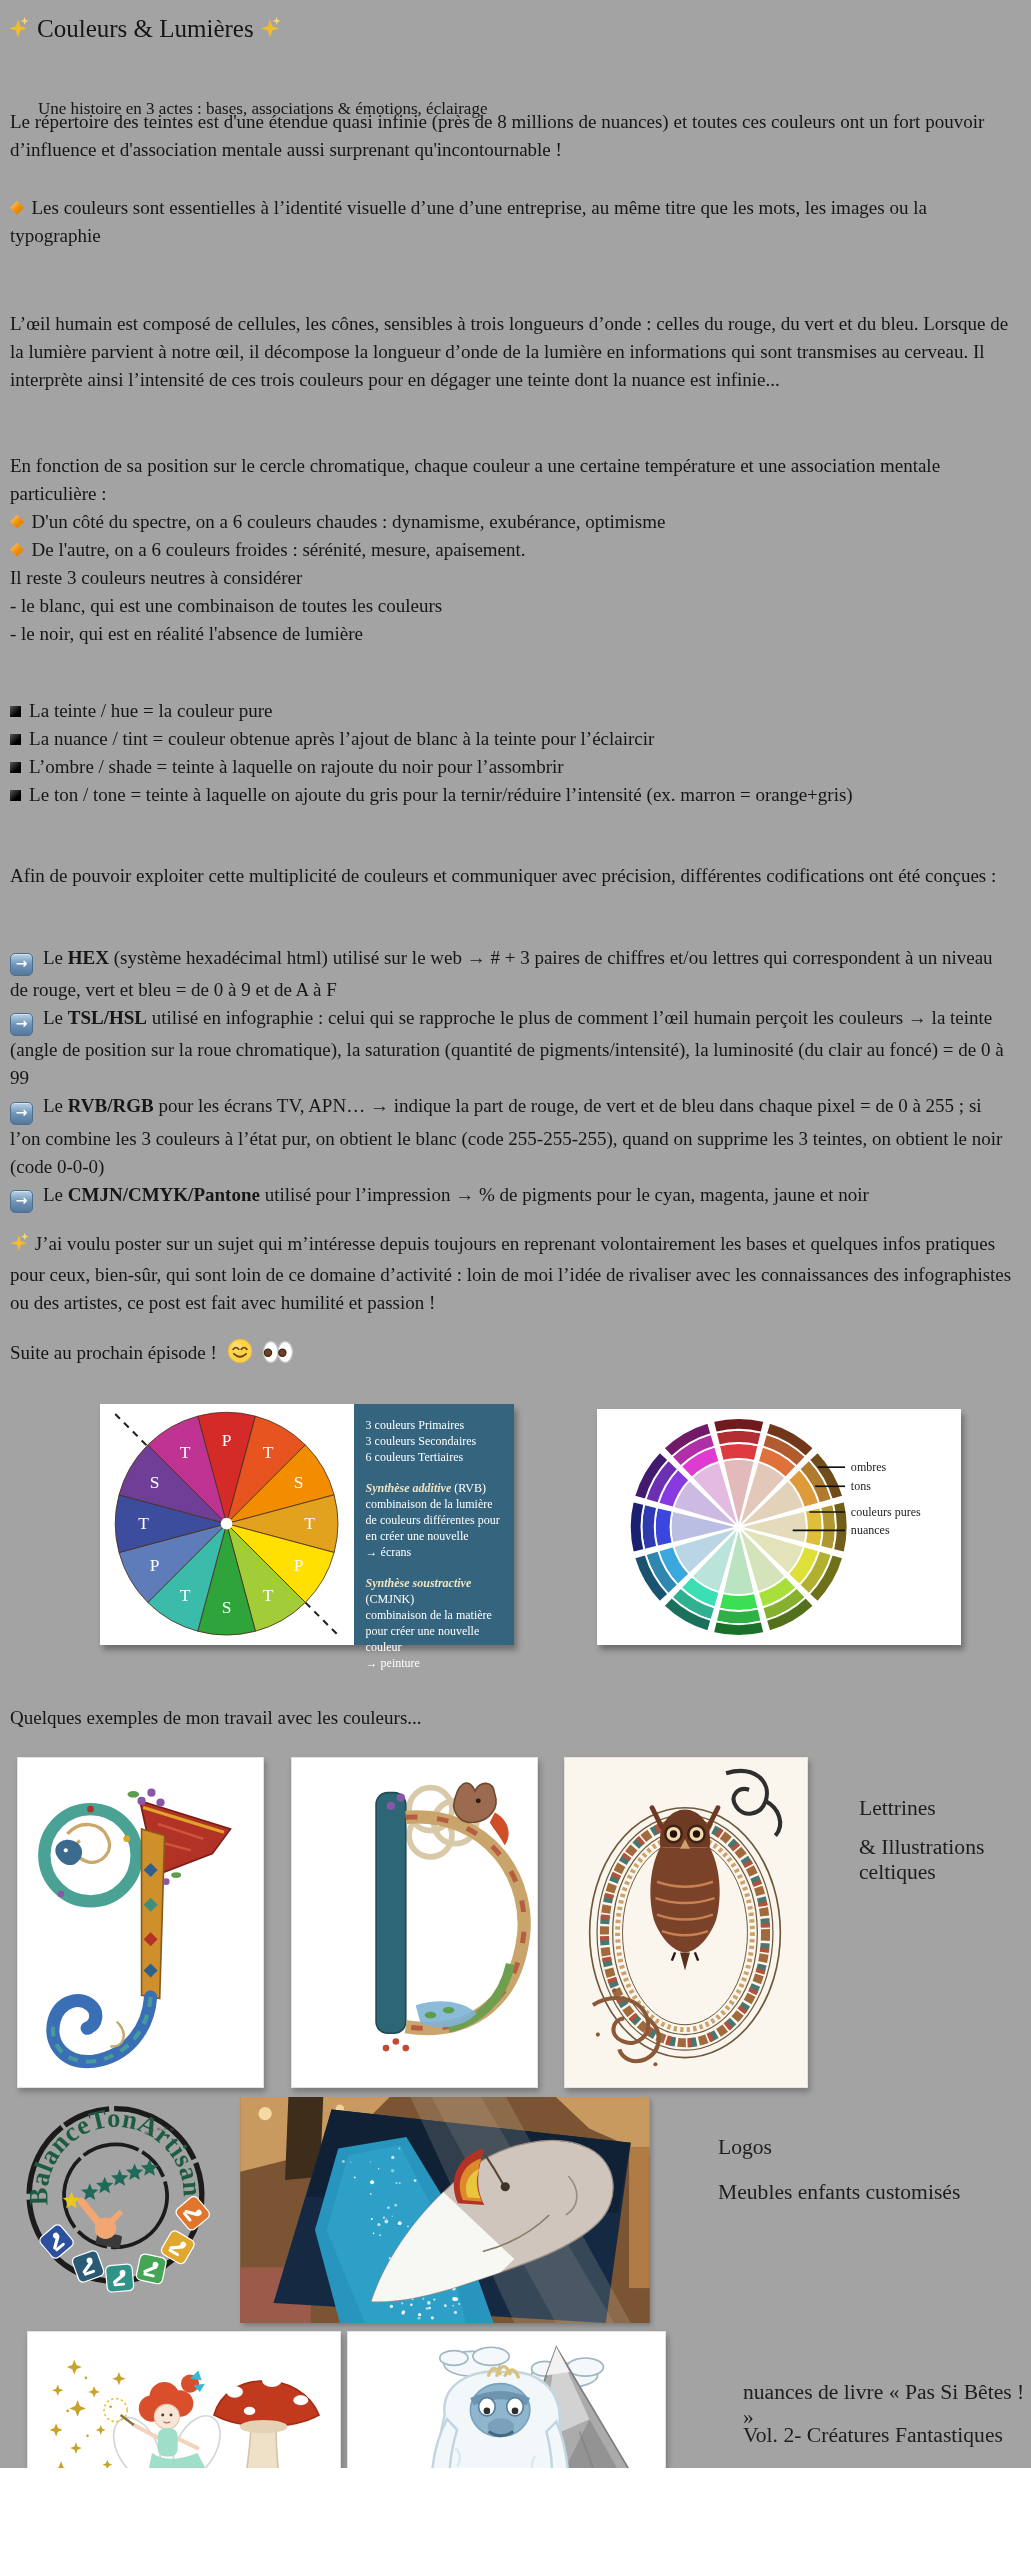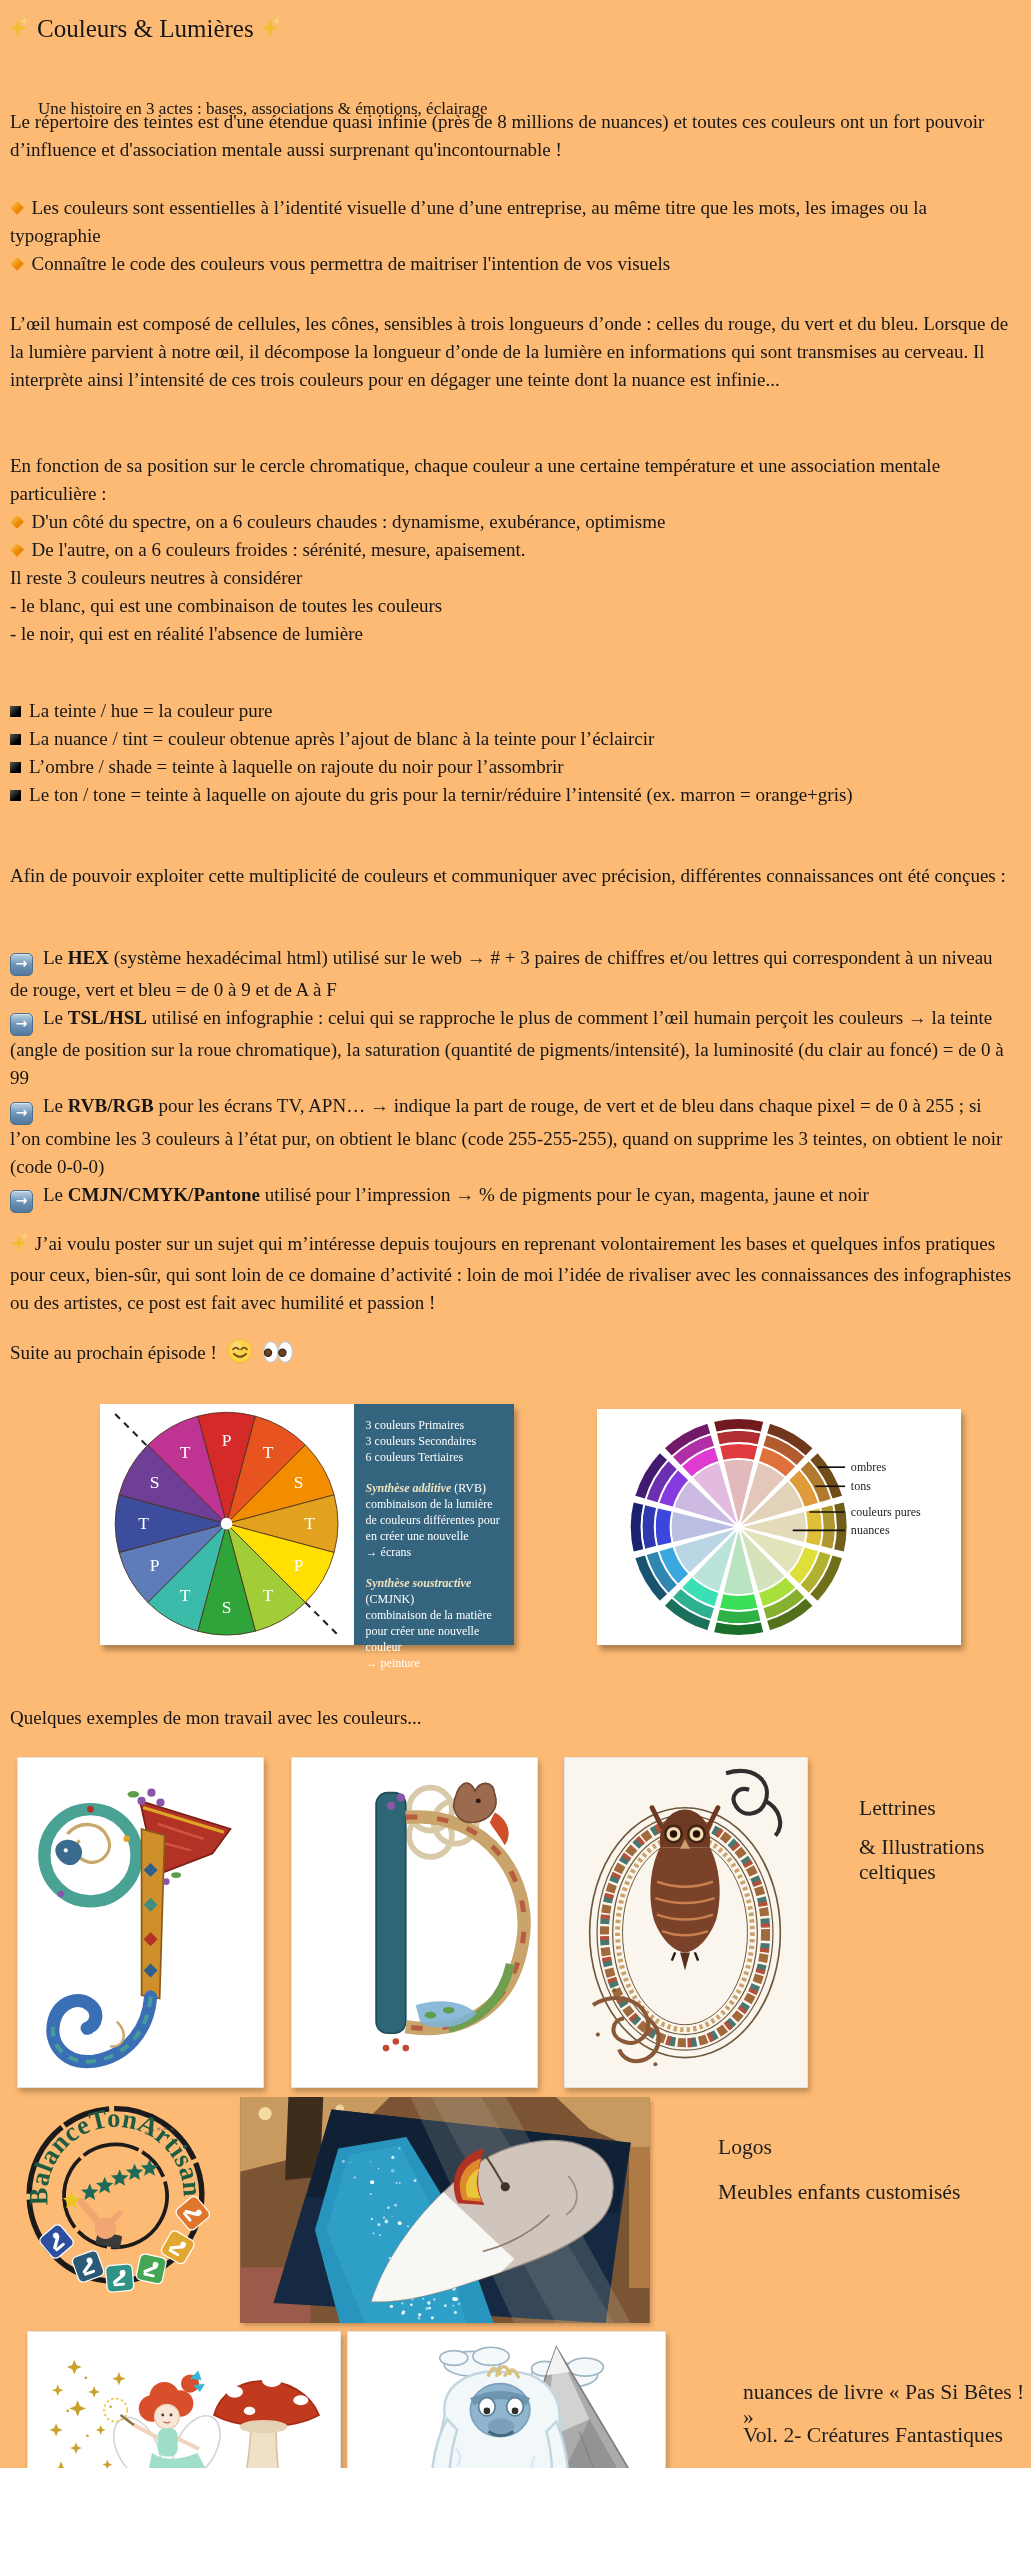--- a/index.html
+++ b/index.html
@@ -1,16 +1,16 @@
 <!DOCTYPE html>
 <html style="--bullet-orange: #f08c00; --bullet-blue: #6f94b8; --panel-bg: #34647e;font-size:13.3px"><head>
 <meta charset="utf-8">
 <style>
   html,body{margin:0;padding:0;background:#fff;}
-  #page{position:relative;width:1032px;height:2468px;background:#fdba74;overflow:hidden;
+  #page{position:relative;width:1032px;height:2468px;background:#a3a3a3;overflow:hidden;
         font-family:"Liberation Serif","DejaVu Serif",serif;color:#161616;}
   .para{position:absolute;left:10px;width:1002px;font-size:19px;line-height:28px;}
   .title-line{position:absolute;left:8.3px;top:15px;font-size:25px;}
   .subtitle{position:absolute;left:38px;top:52px;font-size:17px;margin-top:47px;}
   b{font-weight:bold;}
   .bullet-d{display:inline-block;width:14px;height:14px;margin-right:7.5px;vertical-align:-0.8px;
             background:linear-gradient(135deg,#ffd083,var(--bullet-orange,#f08c00) 55%,#d97400);
             clip-path:polygon(50% 0,100% 50%,50% 100%,0 50%);}
   .bullet-sq{display:inline-block;width:10.8px;height:10.8px;margin-right:8.3px;
              background:linear-gradient(135deg,#5a5a5a,#000 65%);}
@@ -48,21 +48,20 @@
           <path d="M12,4 L14.6,12.4 L23,15 L14.6,17.6 L12,26 L9.4,17.6 L1,15 L9.4,12.4 Z" fill="#f3bb2e"></path>
           <path d="M20,1 L21.2,4.8 L25,6 L21.2,7.2 L20,11 L18.8,7.2 L15,6 L18.8,4.8 Z" fill="#f8d96d"></path>
         </svg></span>
   </div>
   <div class="subtitle">Une histoire en 3 actes : bases, associations &amp; émotions, éclairage</div>
 
   <div class="para" style="top:108px">Le répertoire des teintes est d'une étendue quasi infinie (près de 8 millions de nuances) et toutes ces couleurs ont un fort pouvoir d’influence et d'association mentale aussi surprenant qu'incontournable !</div>
 
   <div class="para" style="top:194px">
     <div><span class="bullet-d"></span><span>Les couleurs sont essentielles à l’identité visuelle d’une d’une entreprise, au même titre que les mots, les images ou la typographie</span></div>
-    <div><span class="bullet-d"></span><span>Connaître le code des couleurs vous permettra de maitriser l'intention de vos visuels</span></div>
   </div>
 
   <div class="para" style="top:310px">L’œil humain est composé de cellules, les cônes, sensibles à trois longueurs d’onde : celles du rouge, du vert et du bleu. Lorsque de la lumière parvient à notre œil, il décompose la longueur d’onde de la lumière en informations qui sont transmises au cerveau. Il interprète ainsi l’intensité de ces trois couleurs pour en dégager une teinte dont la nuance est infinie...</div>
 
   <div class="para" style="top:452px">En fonction de sa position sur le cercle chromatique, chaque couleur a une certaine température et une association mentale particulière :</div>
 
   <div class="para" style="top:508px">
     <div><span class="bullet-d"></span><span>D'un côté du spectre, on a 6 couleurs chaudes : dynamisme, exubérance, optimisme</span></div>
     <div><span class="bullet-d"></span><span>De l'autre, on a 6 couleurs froides : sérénité, mesure, apaisement.</span></div>
     <div>Il reste 3 couleurs neutres à considérer</div>
@@ -70,21 +69,21 @@
     <div>- le noir, qui est en réalité l'absence de lumière</div>
   </div>
 
   <div class="para" style="top:697px">
     <div><span class="bullet-sq"></span><span>La teinte / hue = la couleur pure</span></div>
     <div><span class="bullet-sq"></span><span>La nuance / tint = couleur obtenue après l’ajout de blanc à la teinte pour l’éclaircir</span></div>
     <div><span class="bullet-sq"></span><span>L’ombre / shade = teinte à laquelle on rajoute du noir pour l’assombrir</span></div>
     <div><span class="bullet-sq"></span><span>Le ton / tone = teinte à laquelle on ajoute du gris pour la ternir/réduire l’intensité (ex. marron = orange+gris)</span></div>
   </div>
 
-  <div class="para" style="top:862px">Afin de pouvoir exploiter cette multiplicité de couleurs et communiquer avec précision, différentes connaissances ont été conçues :</div>
+  <div class="para" style="top:862px">Afin de pouvoir exploiter cette multiplicité de couleurs et communiquer avec précision, différentes codifications ont été conçues :</div>
 
   <div class="para" style="top:944px">
     <div><span class="arrow-ic">→</span><span>Le </span><b>HEX</b><span> (système hexadécimal html) utilisé sur le web → # + 3 paires de chiffres et/ou lettres qui correspondent à un niveau de rouge, vert et bleu = de 0 à 9 et de A à F</span></div>
     <div><span class="arrow-ic">→</span><span>Le </span><b>TSL/HSL</b><span> utilisé en infographie : celui qui se rapproche le plus de comment l’œil humain perçoit les couleurs → la teinte (angle de position sur la roue chromatique), la saturation (quantité de pigments/intensité), la luminosité (du clair au foncé) = de 0 à 99</span></div>
     <div><span class="arrow-ic">→</span><span>Le </span><b>RVB/RGB</b><span> pour les écrans TV, APN… → indique la part de rouge, de vert et de bleu dans chaque pixel = de 0 à 255 ; si l’on combine les 3 couleurs à l’état pur, on obtient le blanc (code 255-255-255), quand on supprime les 3 teintes, on obtient le noir (code 0-0-0)</span></div>
     <div><span class="arrow-ic">→</span><span>Le </span><b>CMJN/CMYK/Pantone</b><span> utilisé pour l’impression → % de pigments pour le cyan, magenta, jaune et noir</span></div>
   </div>
 
   <div class="para" style="top:1338px">
     <span>Suite au prochain épisode !</span>

